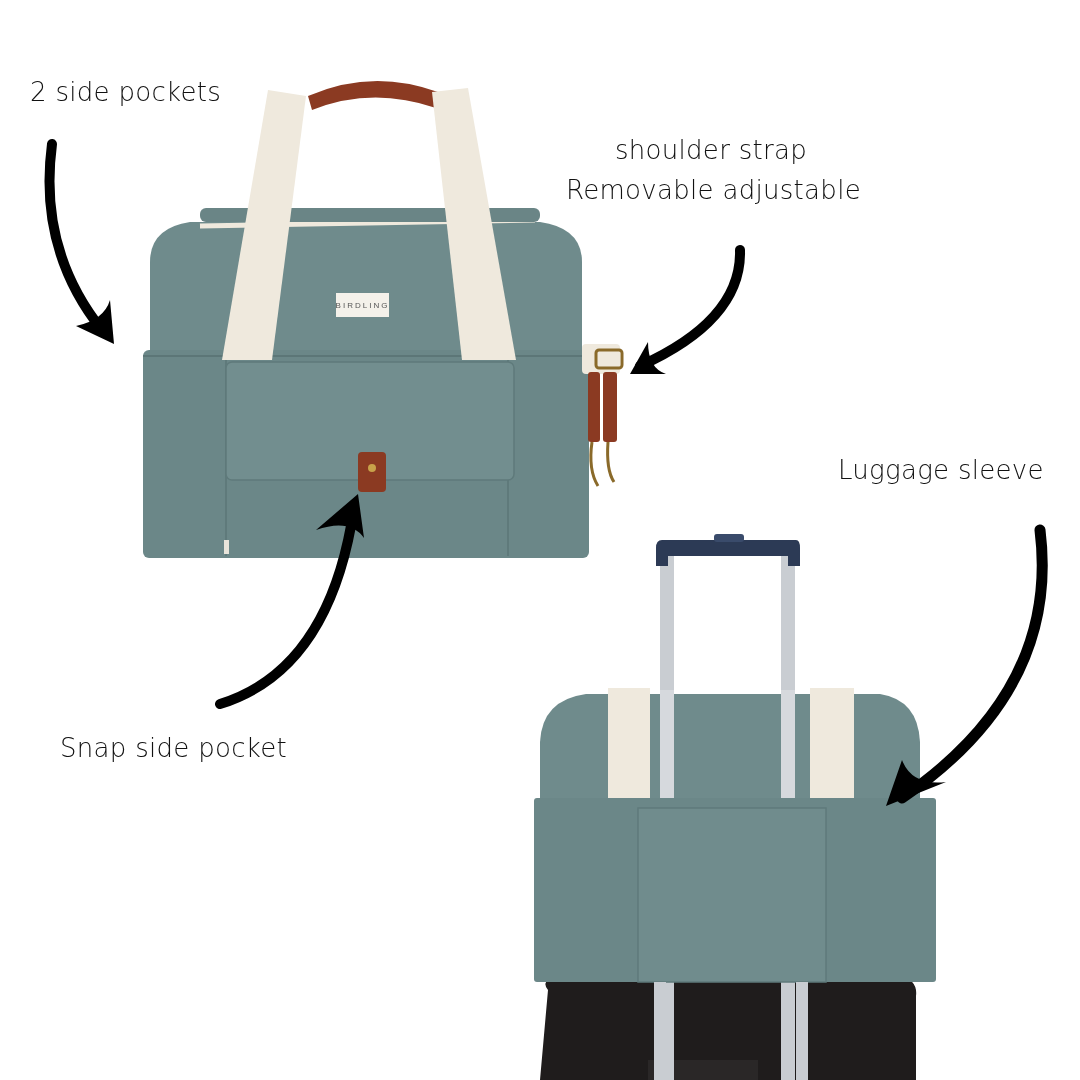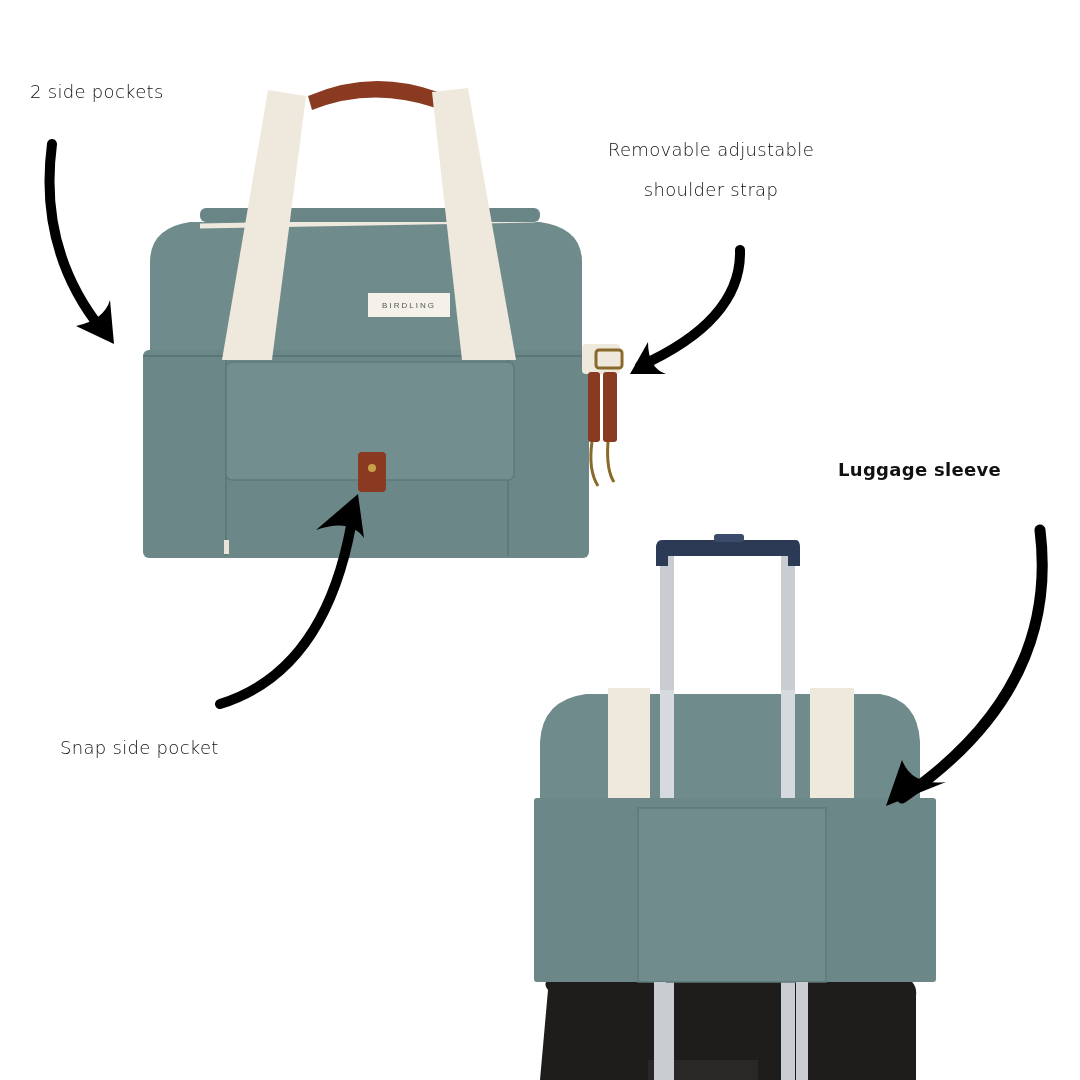--- a/index.html
+++ b/index.html
@@ -1,24 +1,24 @@
 <!DOCTYPE html>
 <html><head>
 <meta charset="utf-8">
 <style>
   html, body { margin: 0; padding: 0; }
   body { width: 1080px; height: 1080px; background: #ffffff; position: relative; overflow: hidden;
          font-family: "DejaVu Sans", sans-serif; }
-  .label { position: absolute; color: #111111; font-size: 18px; font-weight: 300; letter-spacing: 0.3px;
+  .label { position: absolute; color: #111111; font-size: 26px; font-weight: 300; letter-spacing: 0.3px;
            line-height: 40px; white-space: nowrap; }
   .label.center { text-align: center; }
   svg.layer { position: absolute; left: 0; top: 0; }
-  .brand-tag { position: absolute; left: 336px; top: 293px; width: 82px; height: 24px; background: #f4f1ea;
+  .brand-tag { position: absolute; left: 336px; top: 293px; width: 53px; height: 24px; background: #f4f1ea;
                font-size: 8px; letter-spacing: 2px; color: #555; display: flex; align-items: center; justify-content: center;
-               font-family: "Liberation Sans", sans-serif; margin-left: 32px; }
+               font-family: "Liberation Sans", sans-serif; }
 </style>
 </head>
 <body>
 
 <svg class="layer" width="1080" height="1080" viewBox="0 0 1080 1080">
 
   <g>
 
     <path d="M308 96 Q372 68 438 92 L436 108 Q372 86 312 110 Z" fill="#8b3a22"></path>
 
@@ -96,19 +96,19 @@
     <path d="M1040 530 Q1060 690 902 798" stroke="#000" stroke-width="11" fill="none" stroke-linecap="round"></path>
     <path d="M902 760 L886 806 L946 782 Q912 786 902 760 Z" fill="#000"></path>
   </g>
 </svg>
 
 <div class="brand-tag">BIRDLING</div>
 
 <div class="label" style="left:30px; top:72px;">2 side pockets</div>
 
 <div class="label center" style="left:566px; top:130px; width:290px;">
+  <div>shoulder strap</div>
   <div>Removable adjustable</div>
-  <div>shoulder strap</div>
 </div>
 
 <div class="label" style="left:60px; top:728px;">Snap side pocket</div>
 
-<div class="label" style="left:838px; top:450px;font-weight:bold;">Luggage sleeve</div>
+<div class="label" style="left:838px; top:450px;">Luggage sleeve</div>
 
 </body></html>

